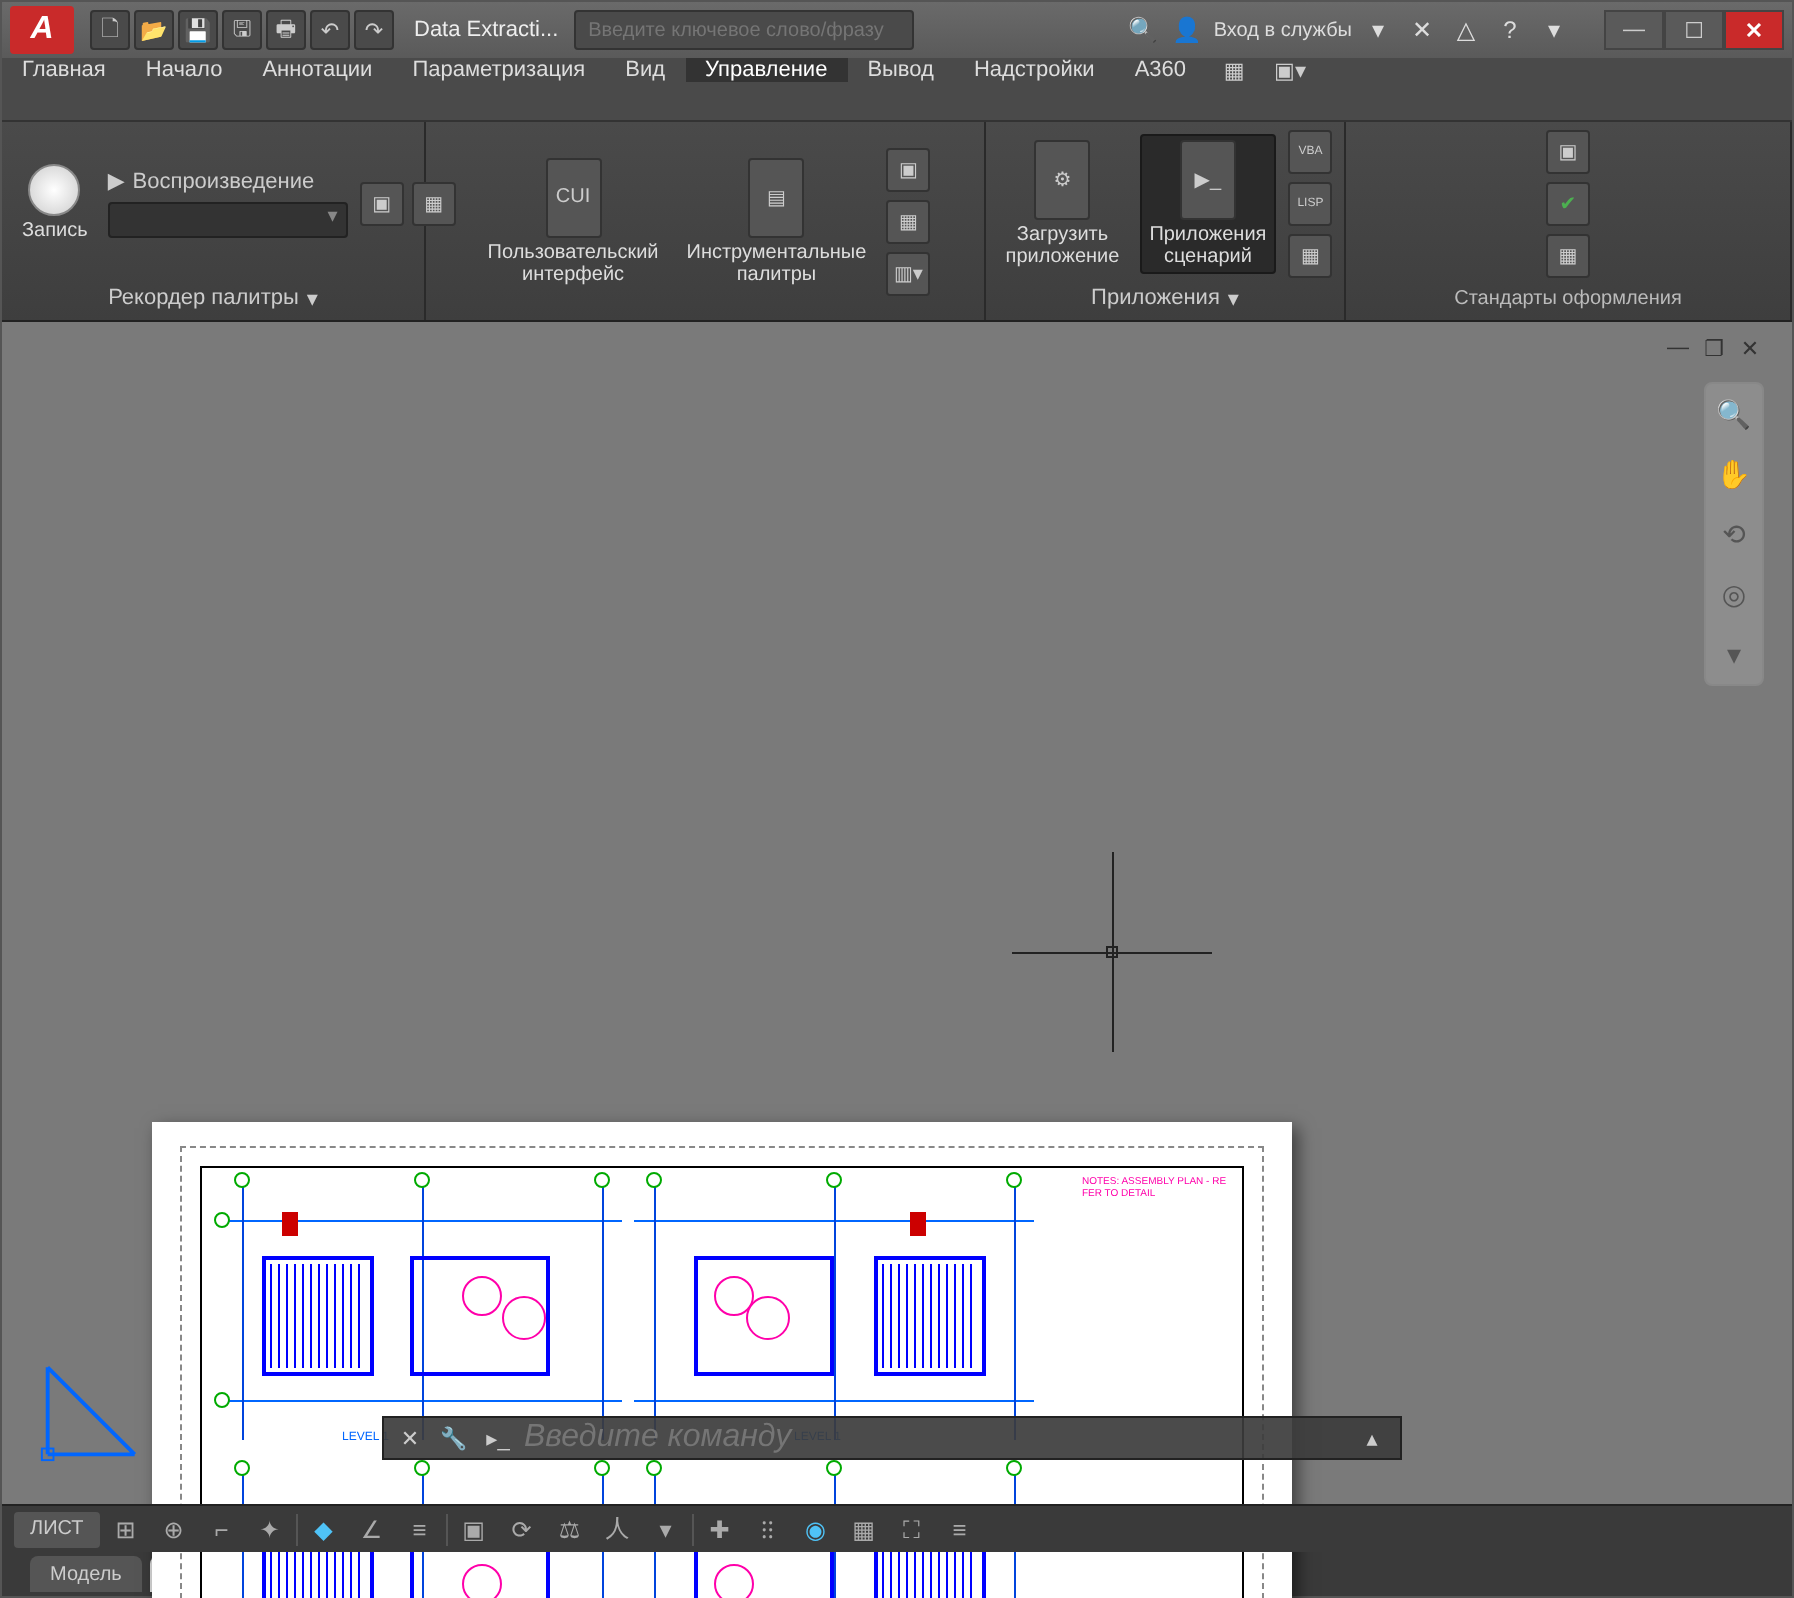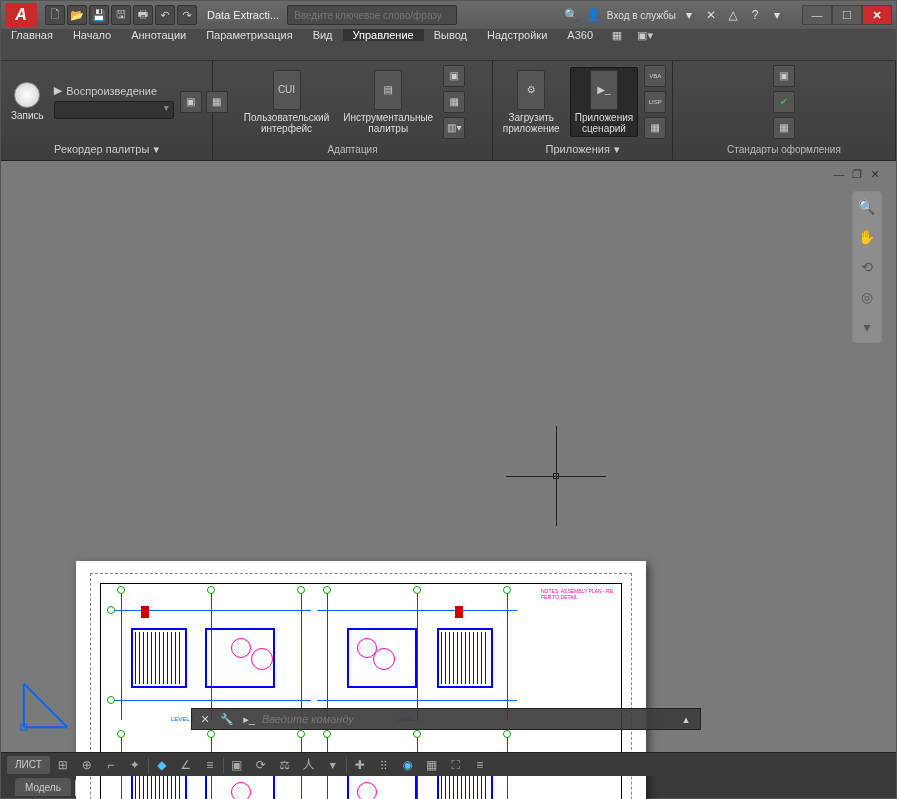--- a/index.html
+++ b/index.html
@@ -66,21 +66,21 @@
 .tri svg{width:100%;height:100%}
 .layout-tabs{height:22px;background:#3a3a3a;display:flex;align-items:center;padding:0 14px;gap:4px}
 .ltab{height:18px;padding:0 10px;background:#555;border-radius:4px 4px 0 0;display:flex;align-items:center;font-size:10px;cursor:pointer}
 .ltab.active{background:#ddd;color:#222}
 .statusbar{position:absolute;bottom:22px;left:0;right:0;height:24px;background:#3a3a3a;display:flex;align-items:center;padding:0 6px;gap:2px;border-top:1px solid #222}
 .sbtn{width:22px;height:20px;display:flex;align-items:center;justify-content:center;cursor:pointer;color:#aaa;font-size:12px;border-radius:2px}
 .sbtn.on{color:#4fc3f7}
 .sbadge{padding:0 8px;height:18px;background:#555;border-radius:2px;display:flex;align-items:center;font-size:10px;cursor:pointer}
 .cmdline{position:absolute;left:190px;bottom:46px;width:510px;height:22px;background:rgba(60,60,60,.92);border:1px solid #222;display:flex;align-items:center;gap:4px;padding:0 4px}
 .cmdline .cbtn{width:18px;height:18px;display:flex;align-items:center;justify-content:center;cursor:pointer;color:#ccc}
-.cmdline input{flex:1;background:transparent;border:none;outline:none;font-style:italic;color:#888;font-size:11px}
+.cmdline input{flex:1;background:transparent;border:none;outline:none;font-style:italic;color:#888;font-size:16px}
 .cmdline .expand{width:20px;height:20px;cursor:pointer;display:flex;align-items:center;justify-content:center}
 </style>
 </head>
 <body>
 
 <div class="window">
   <div class="titlebar">
     <div class="logo">A</div>
     <div class="qat">
       <div class="qbtn">🗋</div>
@@ -164,21 +164,20 @@
           <div class="ico">▤</div>
           <div class="lbl">Инструментальные
 палитры</div>
         </div>
         <div style="display:flex;flex-direction:column;gap:4px">
           <div class="smallbtn">▣</div>
           <div class="smallbtn">▦</div>
           <div class="smallbtn">▥▾</div>
         </div>
       </div>
-      <div class="panel-title">Адаптация</div>
     </div>
 
     <div class="panel" style="width:180px">
       <div class="panel-body" style="justify-content:center">
         <div class="bigbtn">
           <div class="ico">⚙</div>
           <div class="lbl">Загрузить
 приложение</div>
         </div>
         <div class="bigbtn active">

